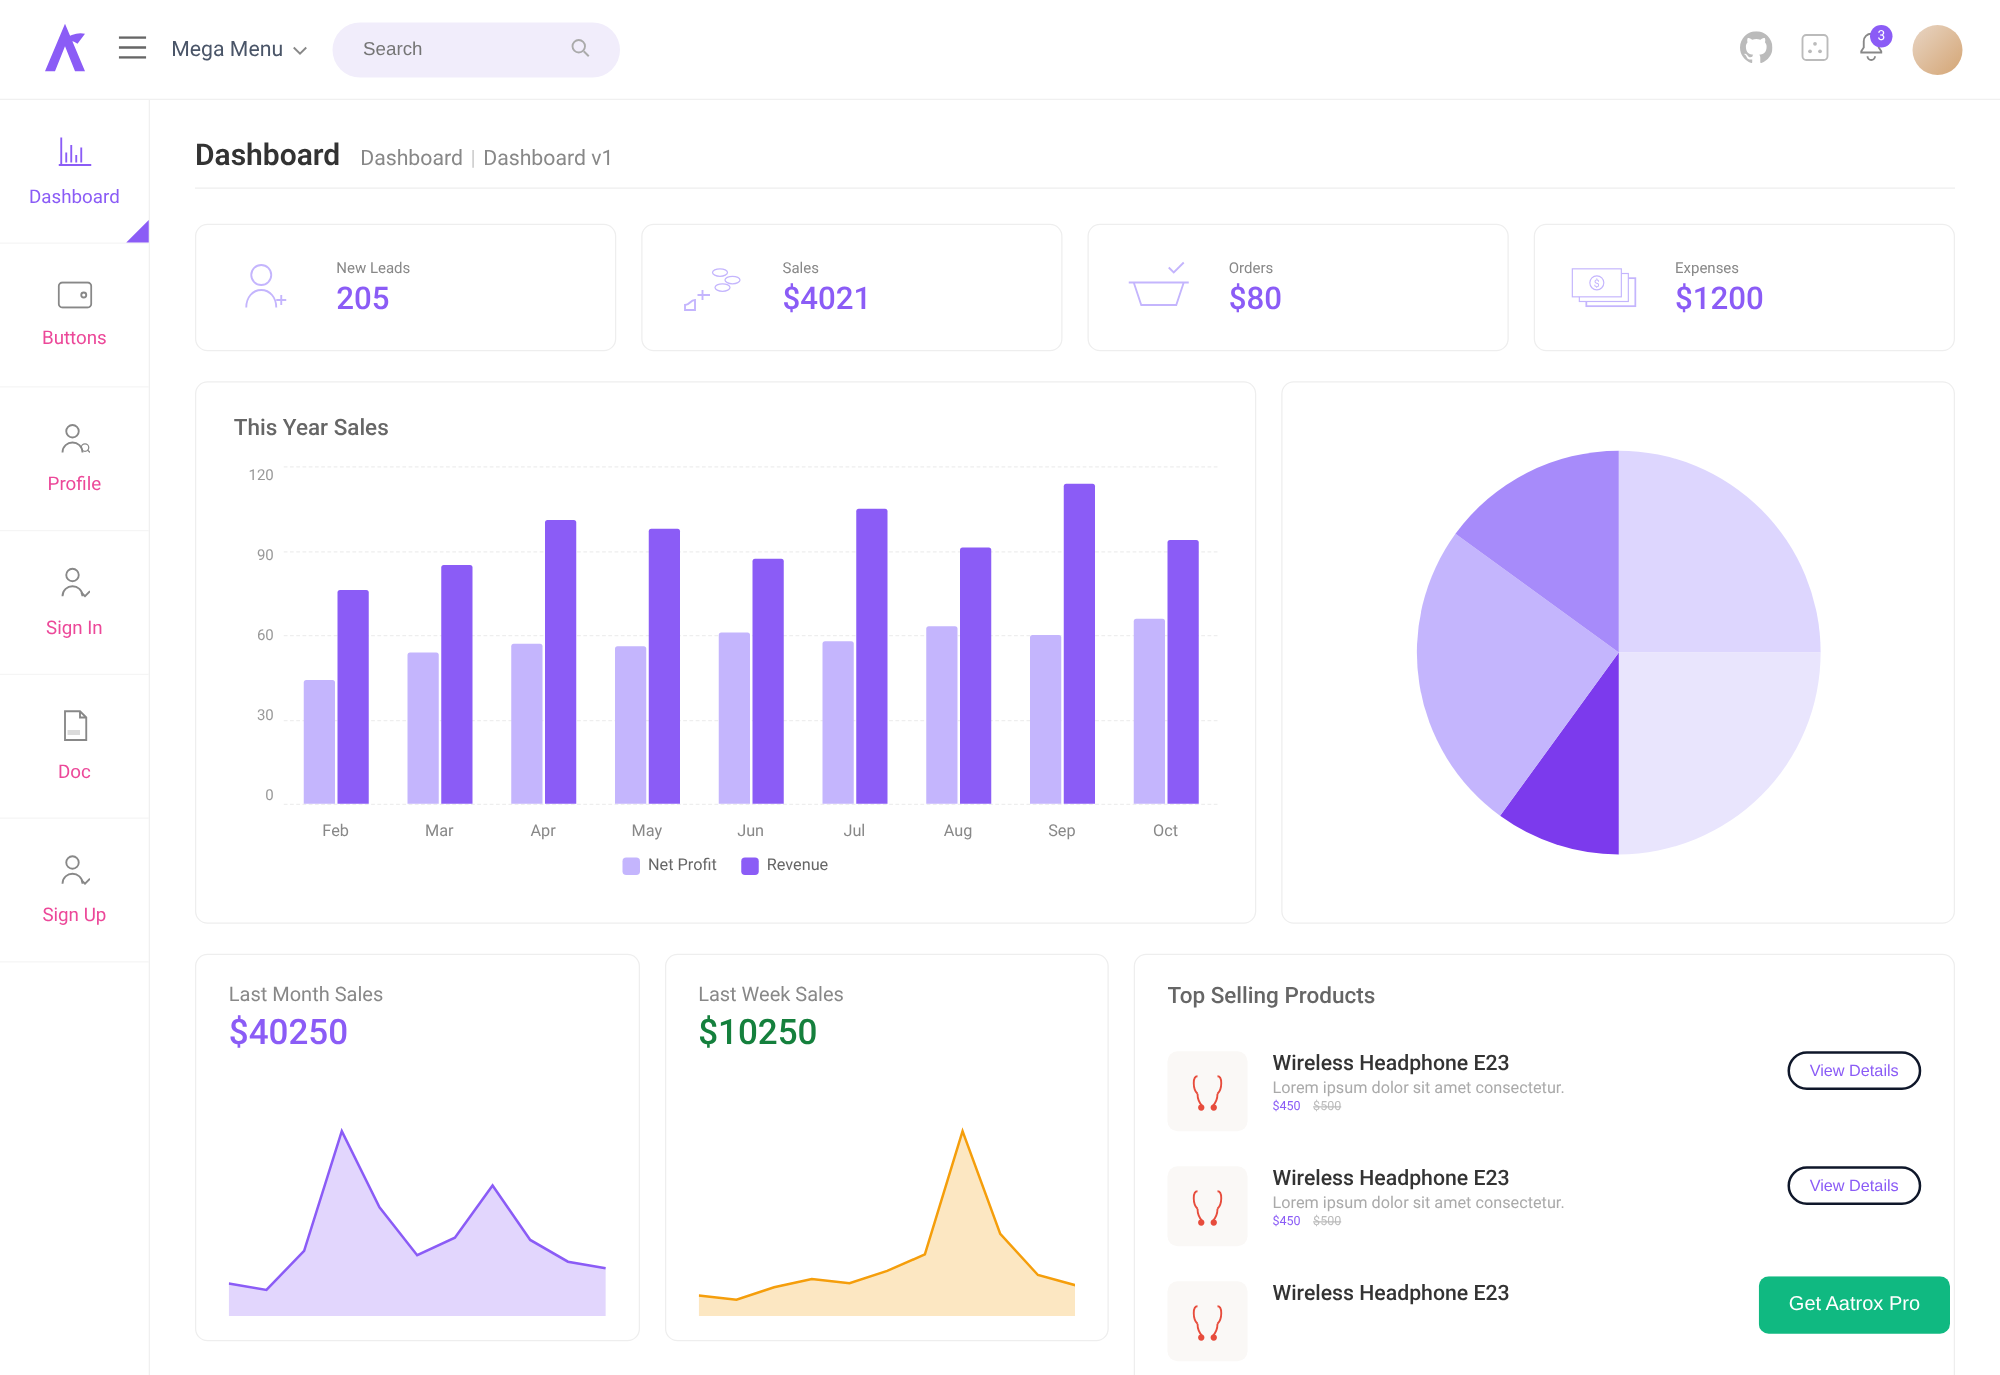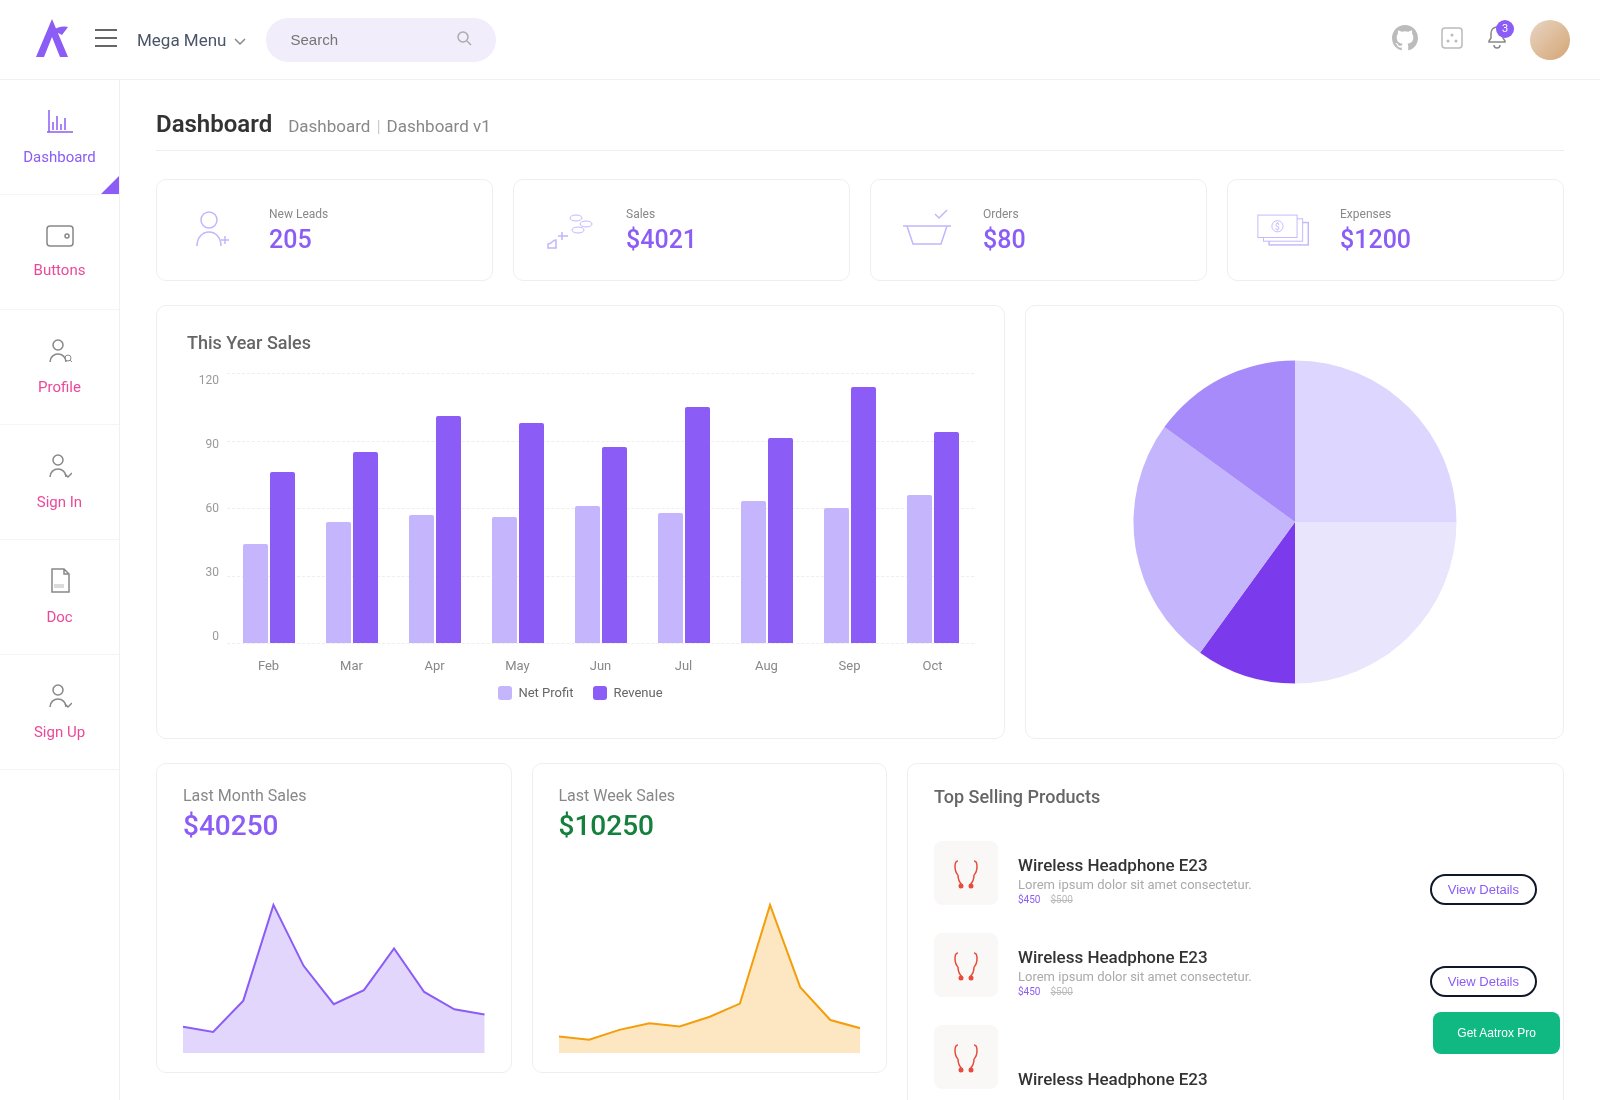--- a/index.html
+++ b/index.html
@@ -52,30 +52,30 @@
 .legend-sw { width: 14px; height: 14px; border-radius: 3px; }
 .pie-wrap { display: flex; justify-content: center; padding: 20px 0; }
 .bottom-row { display: flex; gap: 20px; }
 .mini-chart { flex: 0.55; border: 1px solid #eee; border-radius: 10px; padding: 22px 26px 0; height: 310px; overflow: hidden; }
 .mini-title { color: #888; font-size: 16px; }
 .mini-value { font-size: 28px; font-weight: 500; margin-top: 4px; }
 .mini-value.purple { color: #8b5cf6; }
 .mini-value.orange { color: #15803d; }
 .area-svg { margin-top: 30px; width: 100%; }
 .products { flex: 1.1; border: 1px solid #eee; border-radius: 10px; padding: 22px 26px; }
-.product-row { display: flex; align-items: flex-end; gap: 20px; padding: 14px 0; }
+.product-row { display: flex; align-items: flex-start; gap: 20px; padding: 14px 0; }
 .product-img { width: 64px; height: 64px; background: #faf8f6; border-radius: 8px; display: flex; align-items: center; justify-content: center; }
 .product-info { flex: 1; }
 .product-name { color: #333; font-size: 17px; font-weight: 500; }
 .product-desc { color: #aaa; font-size: 13px; margin: 2px 0; }
 .prices { display: flex; gap: 10px; font-size: 10px; }
 .price { color: #8b5cf6; }
 .old-price { color: #bbb; text-decoration: line-through; }
 .view-btn { border: 2px solid #0f172a; color: #8b5cf6; background: #fff; padding: 6px 16px; border-radius: 18px; font-size: 13px; cursor: pointer; }
-.cta-btn { position: fixed; bottom: 46px; right: 40px; background: #10b981; color: #fff; padding: 14px 24px; border-radius: 8px; font-size: 12px; border: none; cursor: pointer; }
+.cta-btn { position: fixed; bottom: 33px; right: 40px; background: #10b981; color: #fff; padding: 14px 24px; border-radius: 8px; font-size: 16px; border: none; cursor: pointer; }
 </style>
 </head>
 <body>
 
 <div class="topbar">
   <div class="logo">
     <svg width="45" height="45" viewBox="0 0 45 45">
         <path d="M22 2 L38 40 L30 40 L22 20 L14 40 L6 40 Z M20 15 Q30 8 38 10 L32 18 Q26 14 20 15" fill="#8b5cf6"></path>
       </svg>
   </div>

